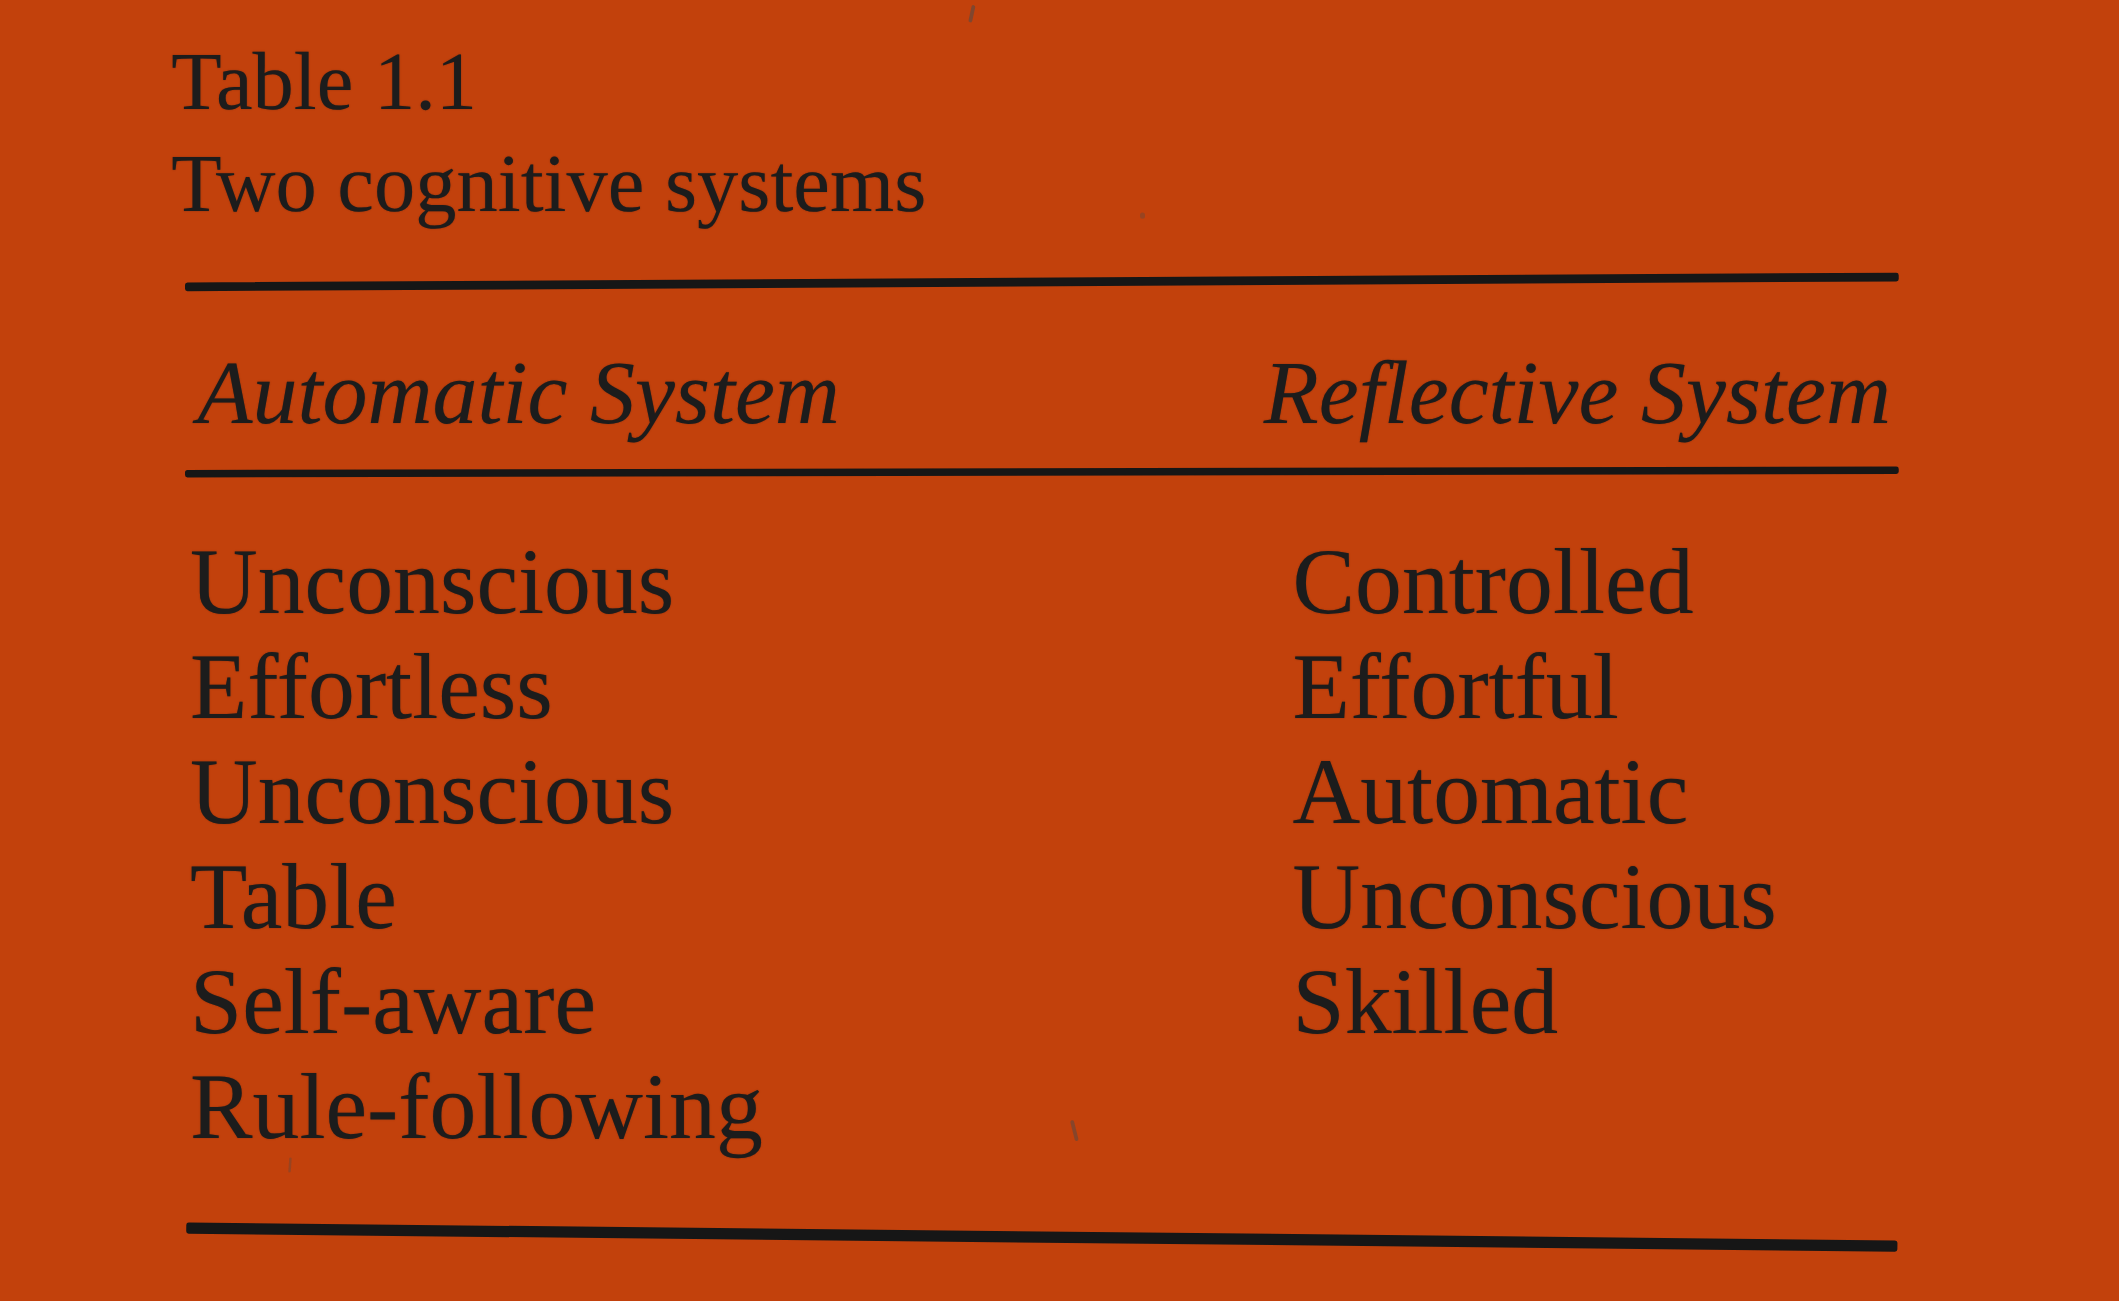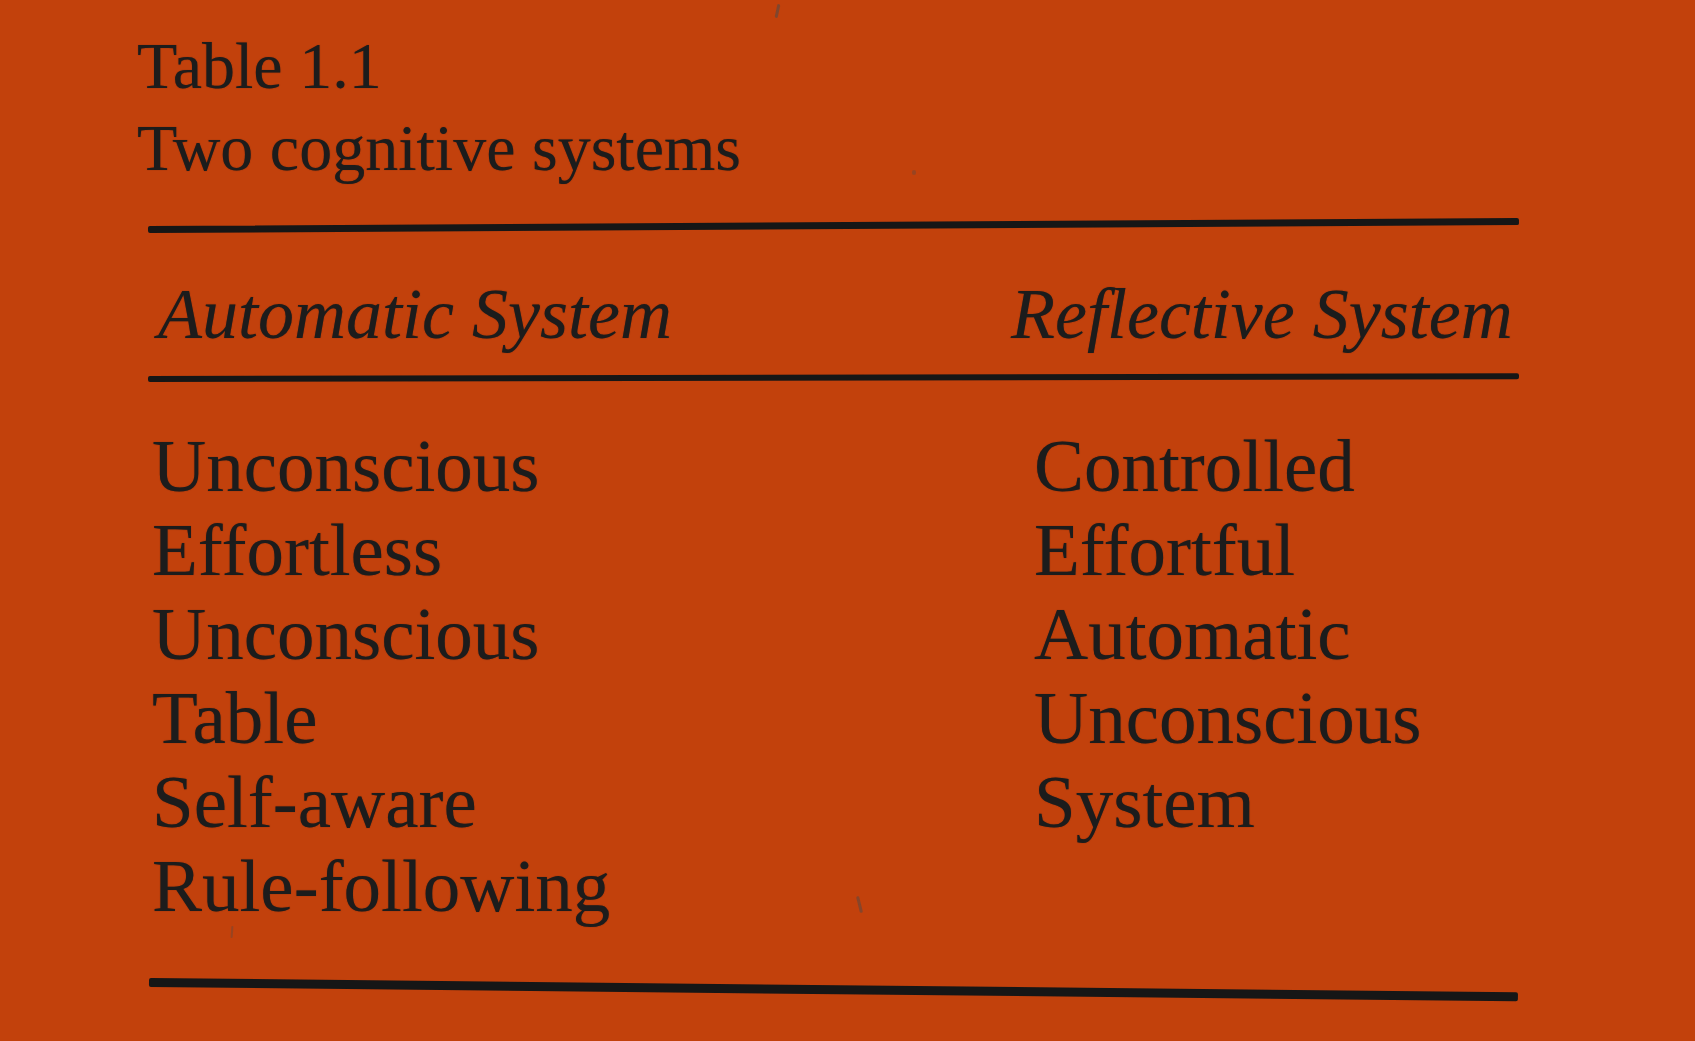--- a/index.html
+++ b/index.html
@@ -105,21 +105,21 @@
   <div class="body-grid ink">
     <div class="cell">Unconscious</div>
     <div class="cell">Controlled</div>
     <div class="cell">Effortless</div>
     <div class="cell">Effortful</div>
     <div class="cell">Unconscious</div>
     <div class="cell">Automatic</div>
     <div class="cell">Table</div>
     <div class="cell">Unconscious</div>
     <div class="cell">Self-aware</div>
-    <div class="cell">System</div>
+    <div class="cell">Skilled</div>
     <div class="cell">Rule-following</div>
   </div>
 
   <div class="rule rule-3"></div>
 
   <div class="speck speck-1"></div>
   <div class="speck speck-2"></div>
   <div class="speck speck-3"></div>
   <div class="speck speck-4"></div>
 

